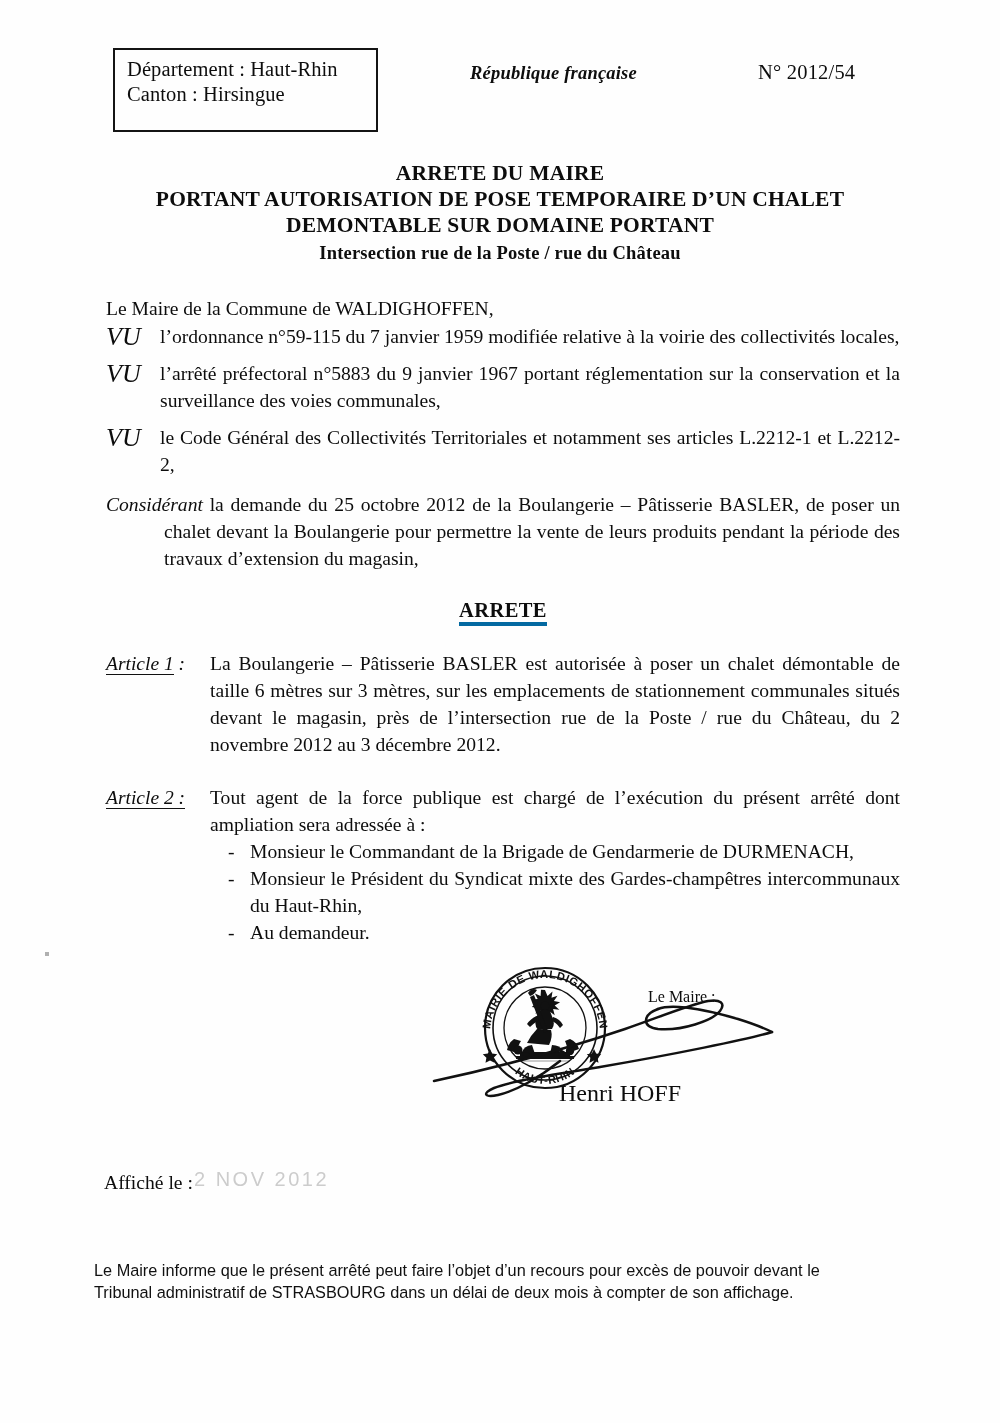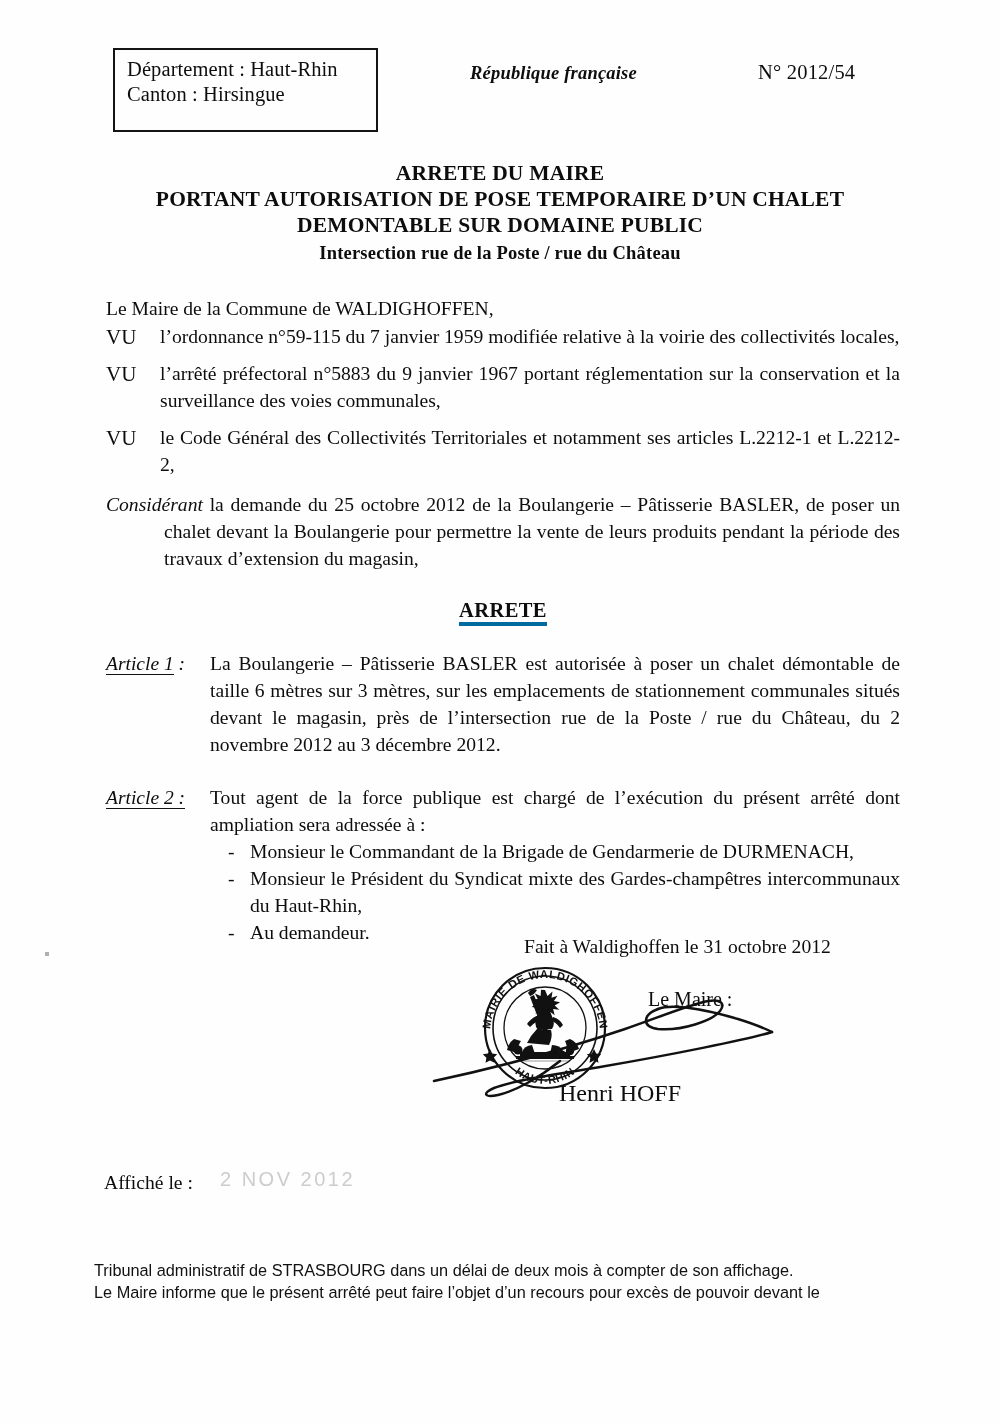--- a/index.html
+++ b/index.html
@@ -91,21 +91,22 @@
   }
 
   .vu-row {
     display: flex;
     align-items: flex-start;
     margin-top: 11px;
   }
   .vu-row.first { margin-top: 1px; }
   .vu-label {
     flex: 0 0 54px;
-    font-size: 21px;
+    font-style: italic;
+    font-size: 26px;
     line-height: 26.5px;
   }
   .vu-text {
     flex: 1 1 auto;
     text-align: justify;
     text-justify: inter-word;
     line-height: 26.5px;
   }
 
   .considerant {
@@ -185,21 +186,21 @@
     position: absolute;
     left: 524px;
     top: 936px;
     font-size: 19.6px;
     white-space: nowrap;
   }
   .sig-role {
     position: absolute;
     left: 648px;
     top: 988px;
-    font-size: 20px;
+    font-size: 16px;
     white-space: nowrap;
   }
   .sig-name {
     position: absolute;
     left: 559px;
     top: 1080px;
     font-size: 24px;
     white-space: nowrap;
   }
 
@@ -221,21 +222,21 @@
   
   .affiche {
     position: absolute;
     left: 104px;
     top: 1172px;
     font-size: 19.6px;
     white-space: nowrap;
   }
   .affiche-date {
     position: absolute;
-    left: 220px;
+    left: 194px;
     top: 1168px;
     font-size: 20px;
     color: #b9b9b9;
     letter-spacing: 2.5px;
     font-family: "Liberation Sans", sans-serif;
     opacity: .72;
     white-space: nowrap;
   }
 
   
@@ -269,21 +270,21 @@
     <div class="line">Département : Haut-Rhin</div>
     <div class="line">Canton : Hirsingue</div>
   </div>
 
   <div class="republique">République française</div>
   <div class="numero">N° 2012/54</div>
 
   <div class="title-block">
     <div class="t1">ARRETE DU MAIRE</div>
     <div class="t2">PORTANT AUTORISATION DE POSE TEMPORAIRE D’UN CHALET</div>
-    <div class="t3">DEMONTABLE SUR DOMAINE PUBLIC</div>
+    <div class="t3">DEMONTABLE SUR DOMAINE PORTANT</div>
     <div class="t4">Intersection rue de la Poste / rue du Château</div>
   </div>
 
   <div class="body-wrap">
 
     <p class="intro">Le Maire de la Commune de WALDIGHOFFEN,</p>
 
     <div class="vu-row first">
       <div class="vu-label">VU</div>
       <div class="vu-text">l’ordonnance n°59-115 du 7 janvier 1959 modifiée relative à la voirie des collectivités locales,</div>
@@ -330,21 +331,20 @@
           <li>
             <span class="dash">-</span>
             <span class="itext">Au demandeur.</span>
           </li>
         </ul>
       </div>
     </div>
 
   </div>
 
-  <div class="sig-date">Fait à Waldighoffen le 31 octobre 2012</div>
   <div class="sig-role">Le Maire :</div>
   <div class="sig-name">Henri HOFF</div>
 
   <svg class="stamp" viewBox="0 0 142 142">
     <defs>
       <path id="arcTop" d="M 16,76 A 55,55 0 0 1 126,76" fill="none"></path>
       <path id="arcBot" d="M 24,80 A 47,47 0 0 0 118,80" fill="none"></path>
     </defs>
     <circle cx="71" cy="71" r="60" fill="none" stroke="#111" stroke-width="2.2"></circle>
     <circle cx="71" cy="71" r="52" fill="none" stroke="#111" stroke-width="1.6"></circle>
@@ -402,17 +402,17 @@
       <path d="M352 47 C 330 54, 250 70, 180 82 C 130 90, 92 96, 74 103 C 62 108, 64 113, 78 110 C 96 106, 120 92, 140 76"></path>
     </g>
   </svg>
 
   <div class="speck"></div>
 
   <div class="affiche">Affiché le :</div>
   <div class="affiche-date">2 NOV 2012</div>
 
   <div class="footer">
+    <div>Le Maire informe que le présent arrêté peut faire l’objet d’un recours pour excès de pouvoir devant le</div>
     <div>Tribunal administratif de STRASBOURG dans un délai de deux mois à compter de son affichage.</div>
-    <div>Le Maire informe que le présent arrêté peut faire l’objet d’un recours pour excès de pouvoir devant le</div>
   </div>
 
 </div>
 
 </body></html>

